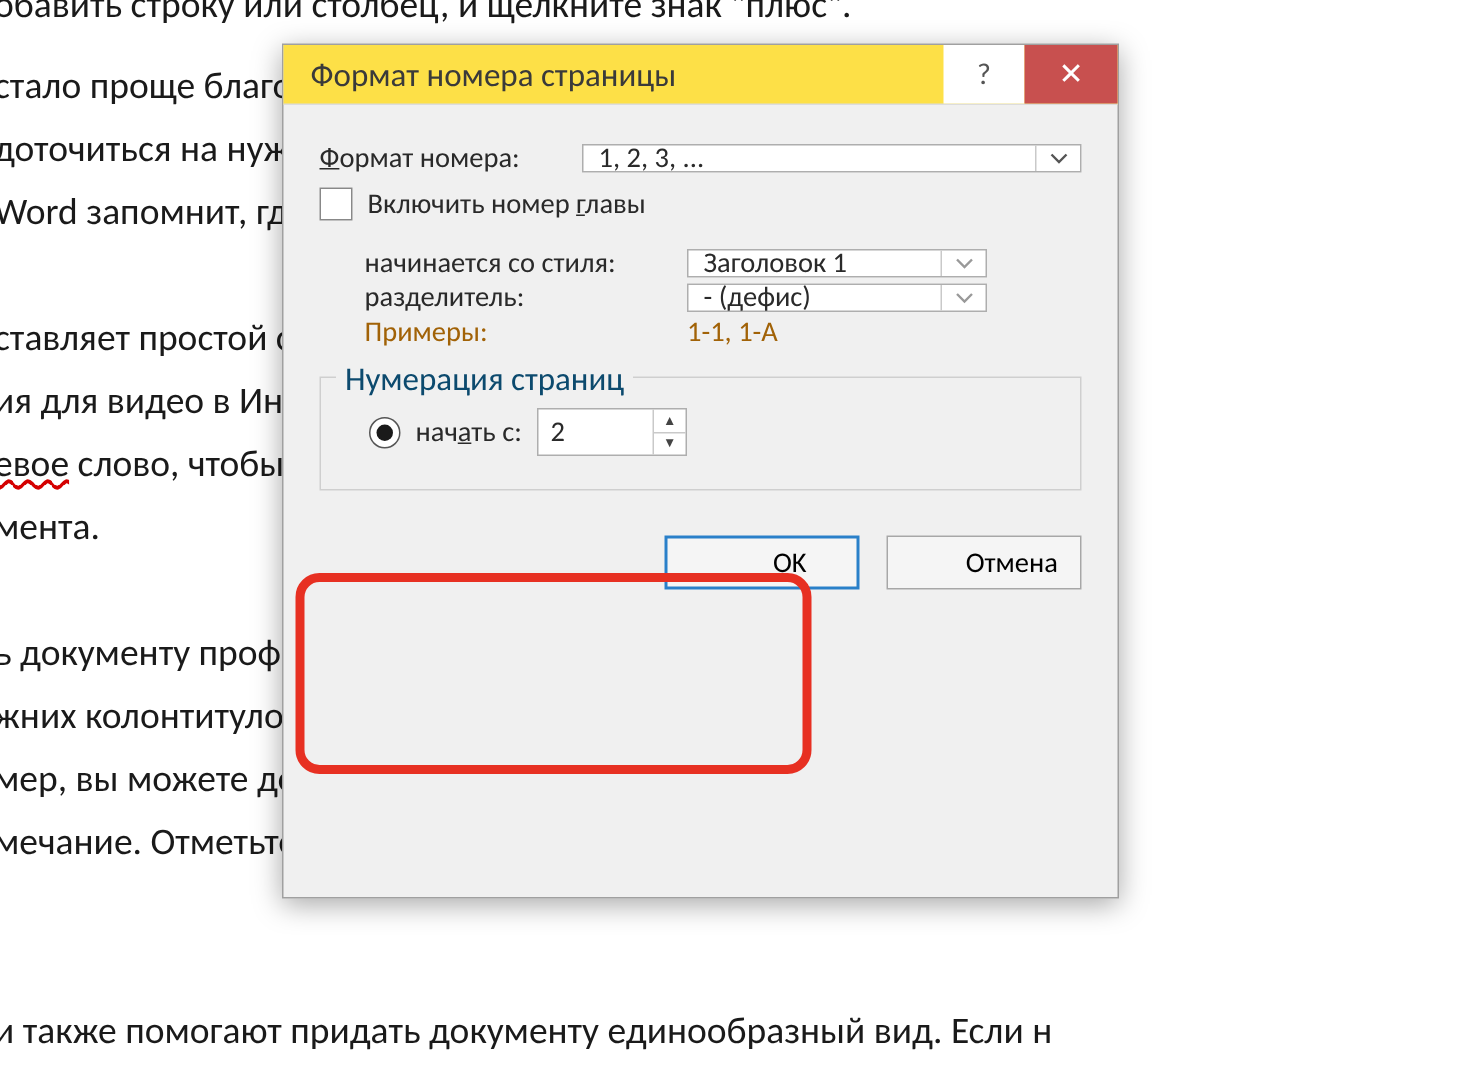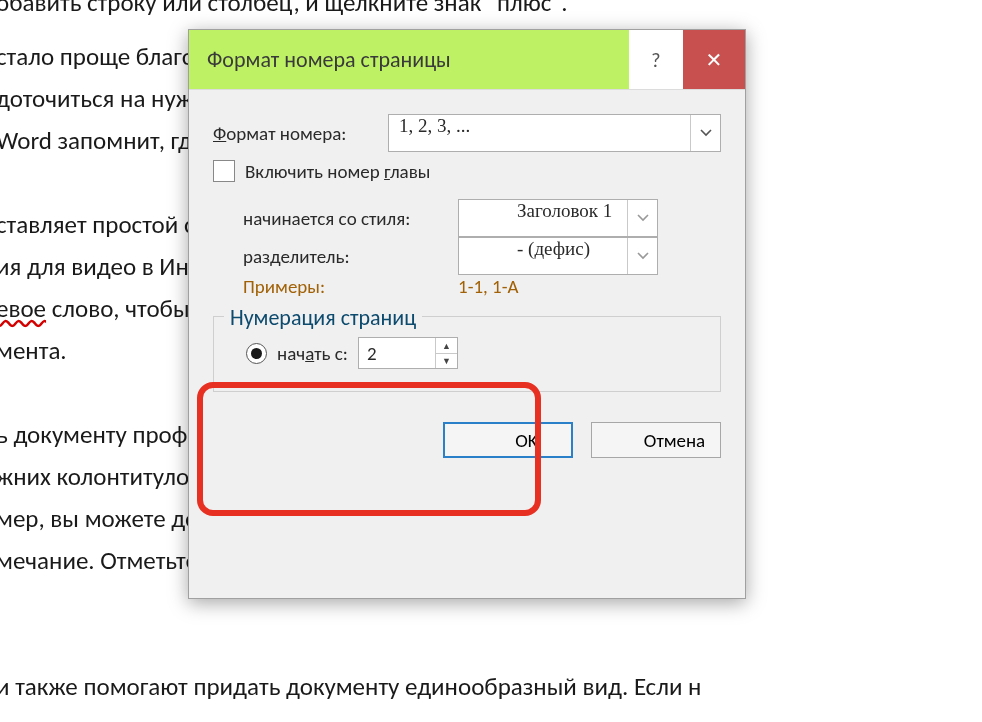--- a/index.html
+++ b/index.html
@@ -25,22 +25,22 @@
   .spell { text-decoration: underline wavy #d40000; text-decoration-skip-ink: none; }
   .dialog {
     position: absolute;
     left: 188px; top: 29px;
     width: 558px; height: 570px;
     background: #f0f0f0;
     border: 1px solid #a0a0a0;
     box-shadow: 0 4px 18px rgba(0,0,0,.35);
   }
   .titlebar {
-    height: 60px;
-    background: #bef264;
+    height: 40px;
+    background: #fde047;
     border-bottom: 1px solid #dcdcdc;
     display: flex;
     align-items: stretch;
   }
   .titlebar .title {
     flex: 1;
     display: flex;
     align-items: center;
     padding-left: 18px;
     font-size: 22px;
@@ -69,28 +69,27 @@
   }
   .row {
     display: flex;
     align-items: center;
   }
   .row .lbl { width: 175px; }
   .indent { padding-left: 30px; }
   .indent .lbl { width: 215px; }
   .combo {
     flex: 1;
-    height: 38px;
+    height: 19px;
     border: 1px solid #aeaeae;
     background: #fff;
     display: flex;
-    align-items: flex-start;
-    font-family: Liberation Serif, serif;
-  }
-  .combo.short { width: 200px; flex: none; padding-left: 48px; }
+    align-items: center;
+  }
+  .combo.short { width: 200px; flex: none; }
   .combo .val { flex: 1; padding: 0 10px; color: #2a2a2a; }
   .combo .dd {
     width: 30px; height: 100%;
     border-left: 1px solid #c9c9c9;
     display: flex; align-items: center; justify-content: center;
     color: #555;
     font-size: 13px;
   }
   .chkrow { display: flex; align-items: flex-start; margin: 8px 0 16px 0; }
   .chk {

